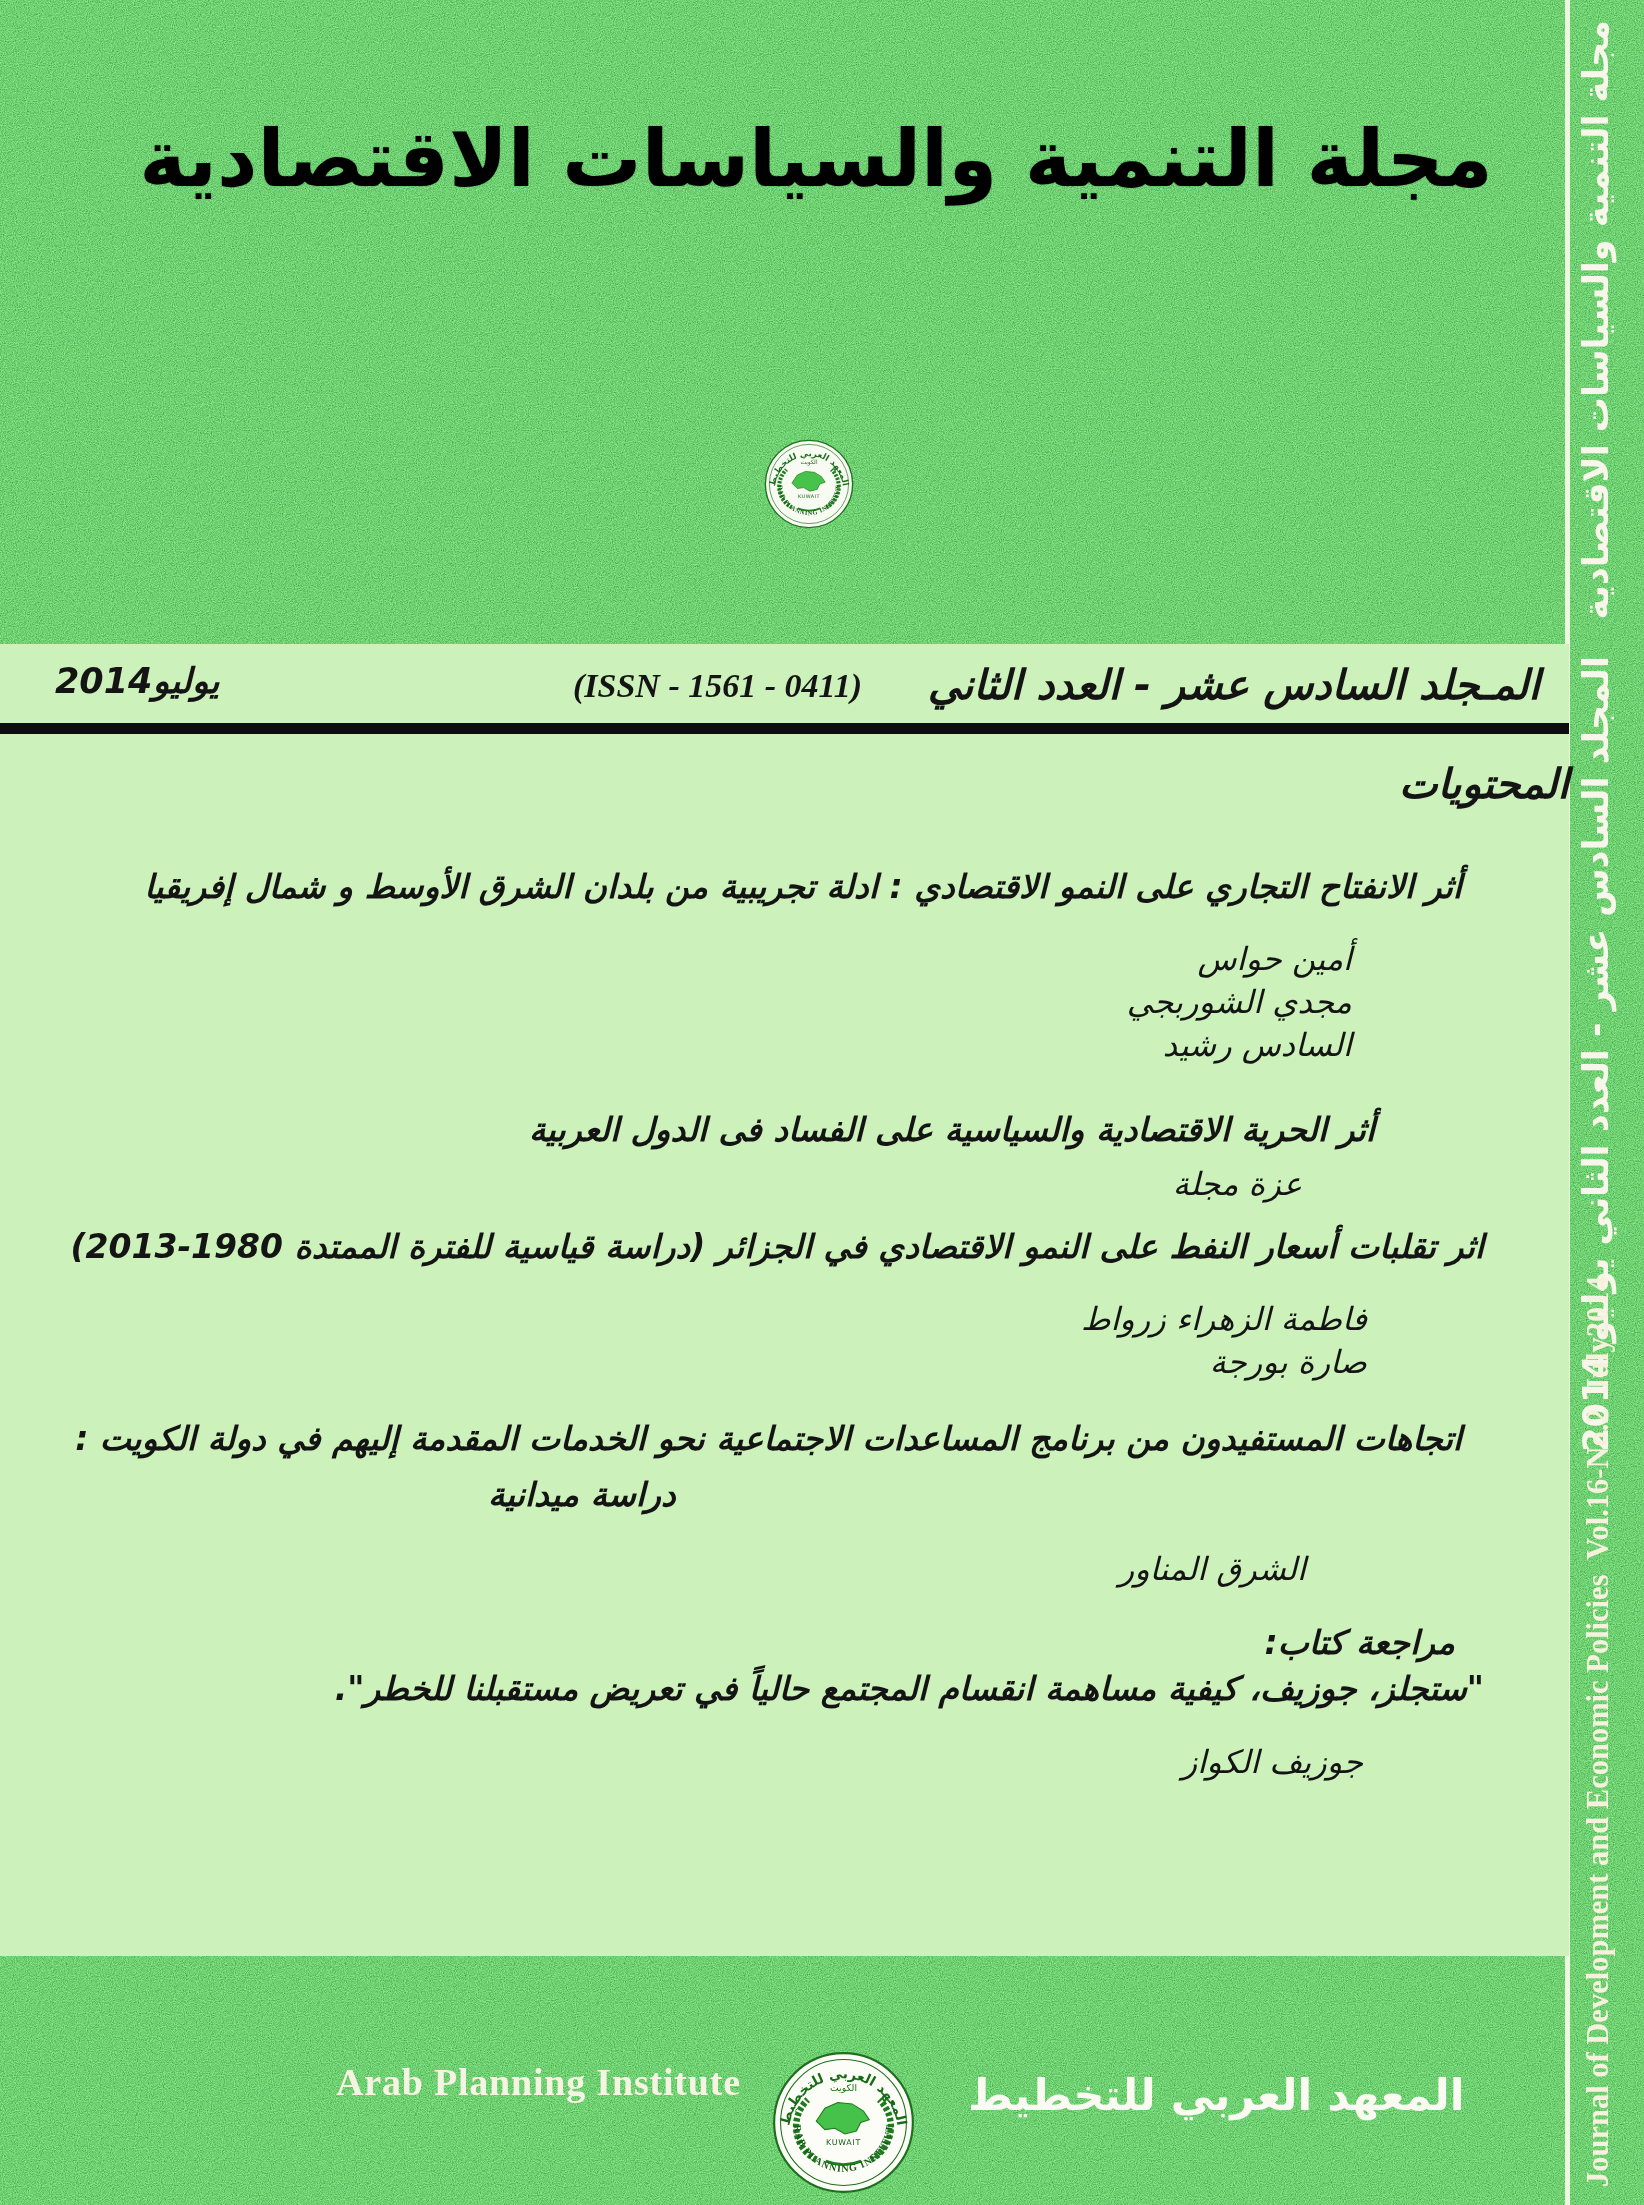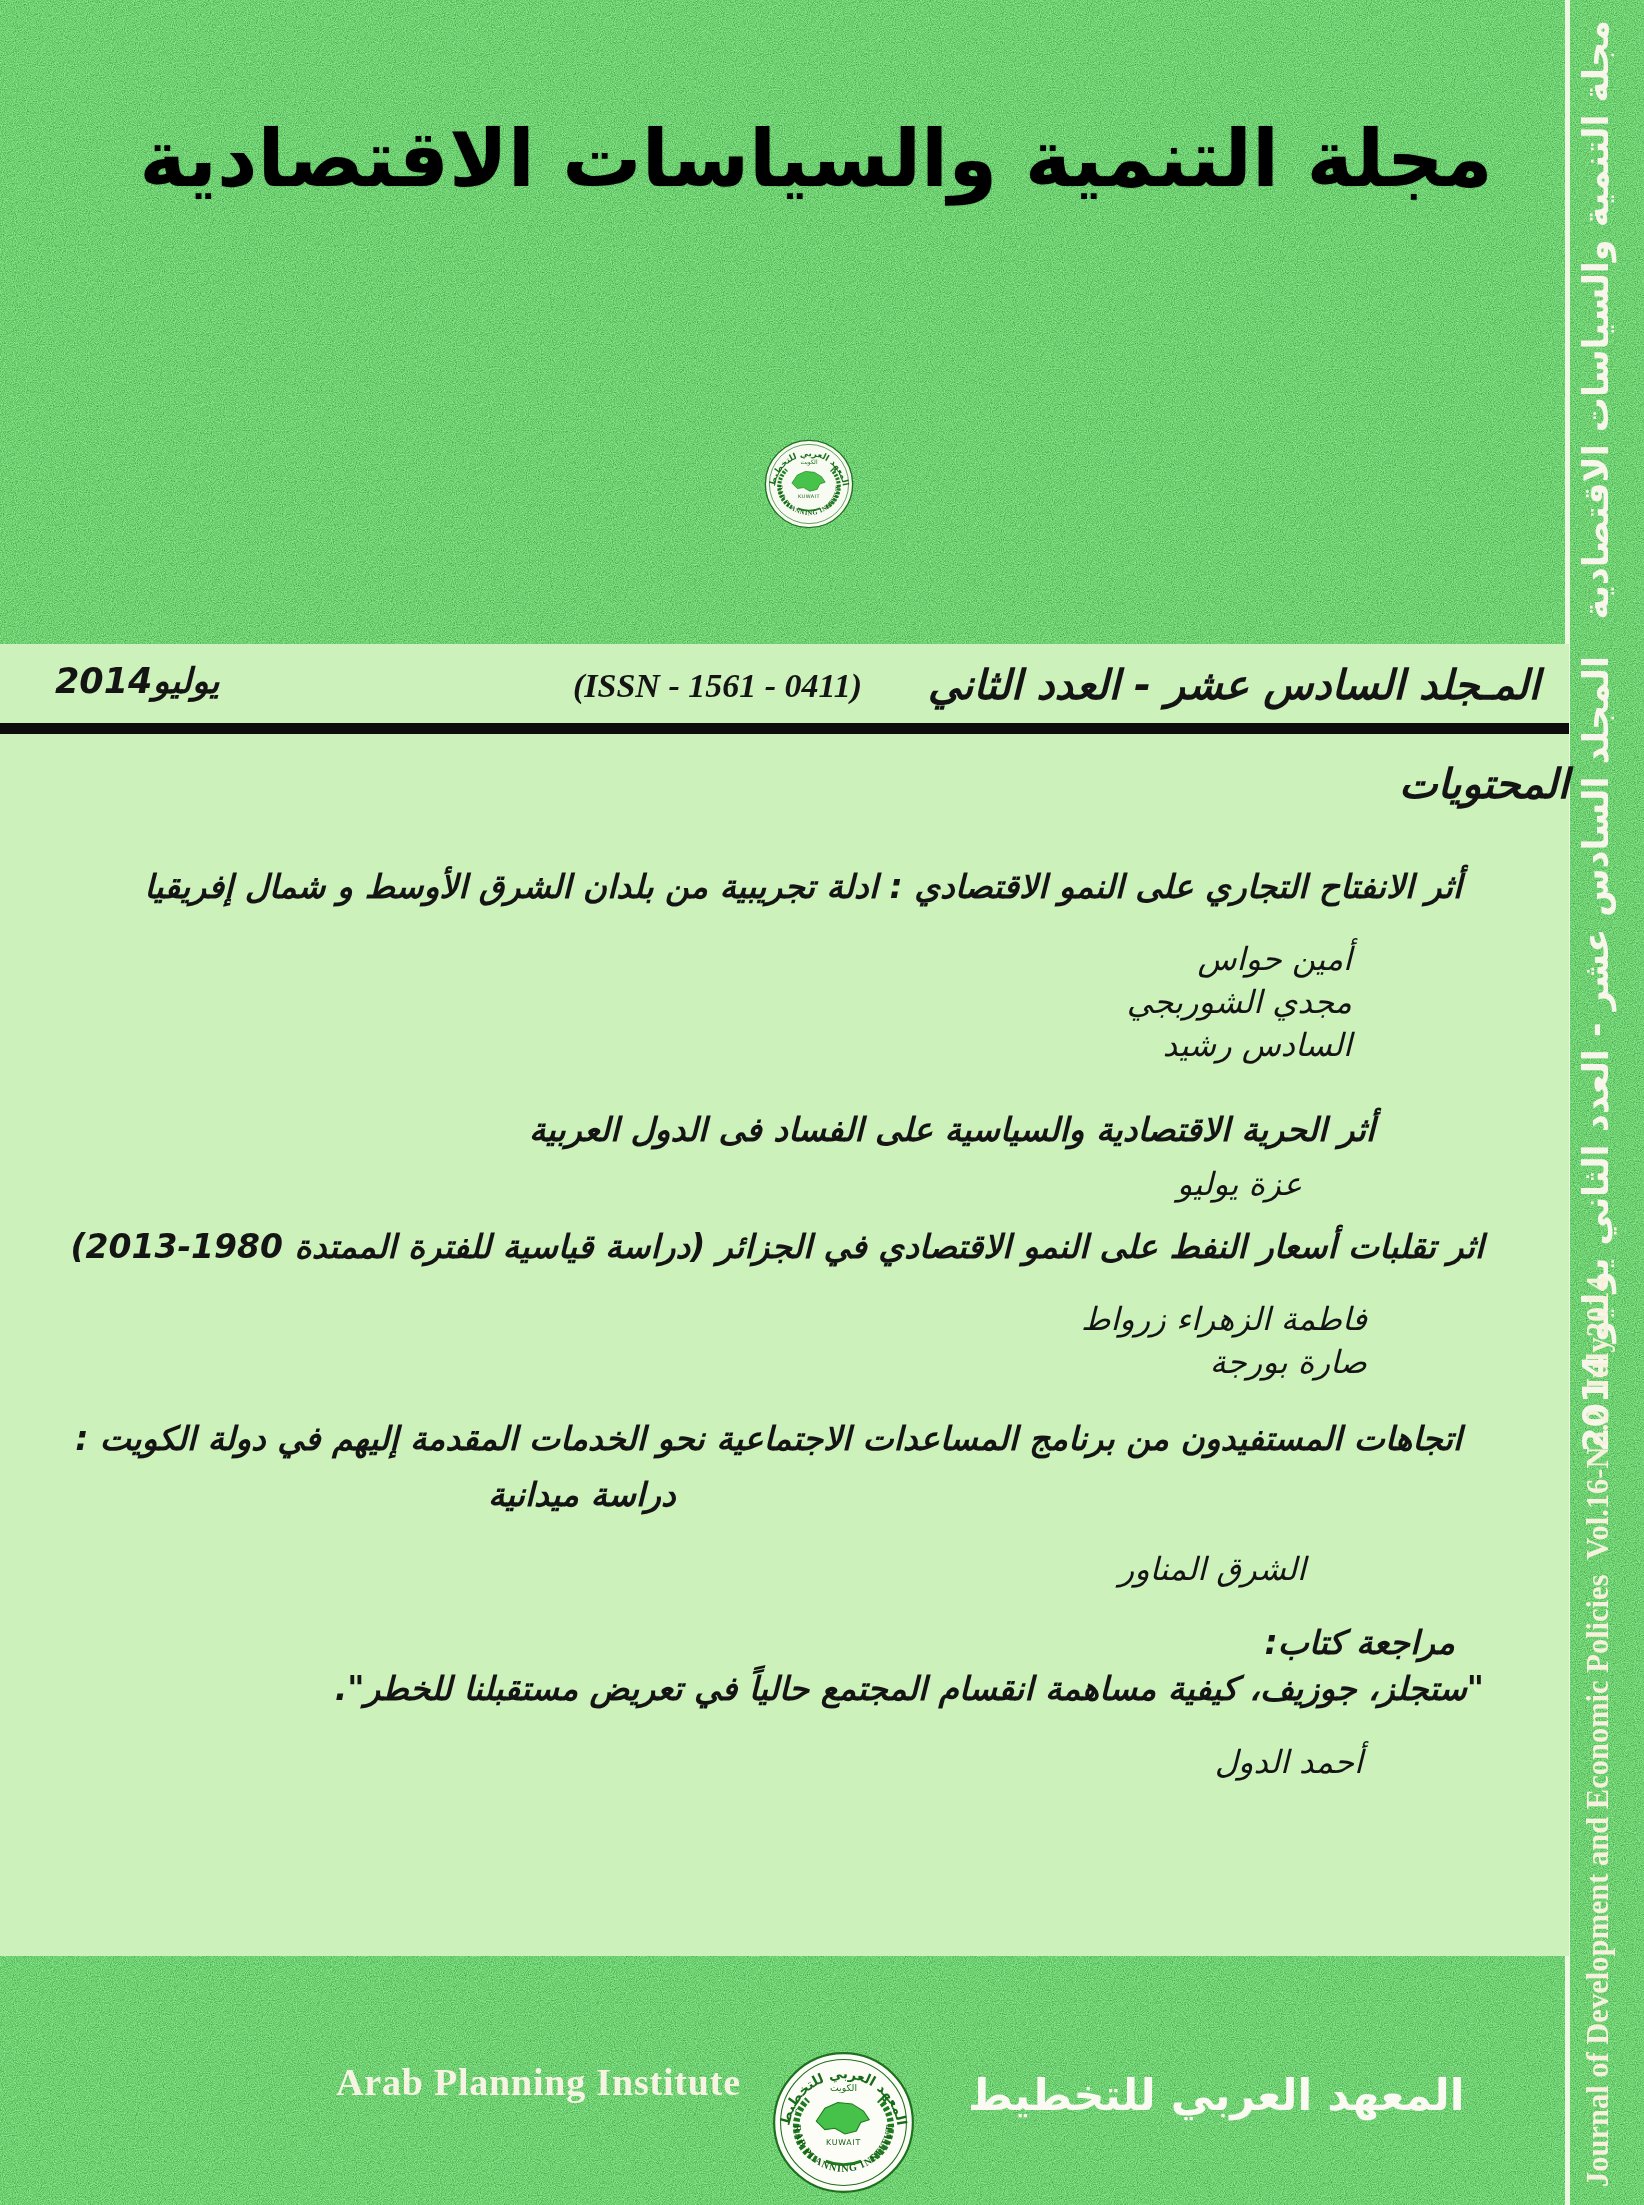--- a/index.html
+++ b/index.html
@@ -106,39 +106,39 @@
 
     <div class="line art-title a1t">أثر الانفتاح التجاري على النمو الاقتصادي : ادلة تجريبية من بلدان الشرق الأوسط و شمال إفريقيا</div>
     <div class="art-authors a1a">
       <div class="auth-line">أمين حواس</div>
       <div class="auth-line">مجدي الشوربجي</div>
       <div class="auth-line">السادس رشيد</div>
     </div>
 
     <div class="line art-title a2t">أثر الحرية الاقتصادية والسياسية على الفساد فى الدول العربية</div>
     <div class="art-authors a2a">
-      <div class="auth-line">عزة يوليو</div>
+      <div class="auth-line">عزة مجلة</div>
     </div>
 
     <div class="line art-title a3t">اثر تقلبات أسعار النفط على النمو الاقتصادي في الجزائر (دراسة قياسية للفترة الممتدة 1980-2013)</div>
     <div class="art-authors a3a">
       <div class="auth-line">فاطمة الزهراء زرواط</div>
       <div class="auth-line">صارة بورجة</div>
     </div>
 
     <div class="line art-title a4t">اتجاهات المستفيدون من برنامج المساعدات الاجتماعية نحو الخدمات المقدمة إليهم في دولة الكويت :</div>
     <div class="line art-title a4s">دراسة ميدانية</div>
     <div class="art-authors a4a">
       <div class="auth-line">الشرق المناور</div>
     </div>
 
     <div class="line art-title rv-label">مراجعة كتاب:</div>
     <div class="line art-title rv-quote">"ستجلز، جوزيف، كيفية مساهمة انقسام المجتمع حالياً في تعريض مستقبلنا للخطر".</div>
     <div class="art-authors rv-author">
-      <div class="auth-line">أحمد الدول</div>
+      <div class="auth-line">جوزيف الكواز</div>
     </div>
   </div>
 
   <div class="abs spine" id="spine-ar">مجلة التنمية والسياسات الاقتصادية   المجلد السادس عشر - العدد الثاني يوليو 2014</div>
   <div class="abs spine" id="spine-en">Journal of Development and Economic Policies  Vol.16-No.2  July2014</div>
 
   <div class="abs" id="footer-en">Arab Planning Institute</div>
 
   <svg class="abs" id="logo-big" viewBox="0 0 200 200">
     <circle cx="100" cy="100" r="97" fill="#fcfdf6"></circle>

